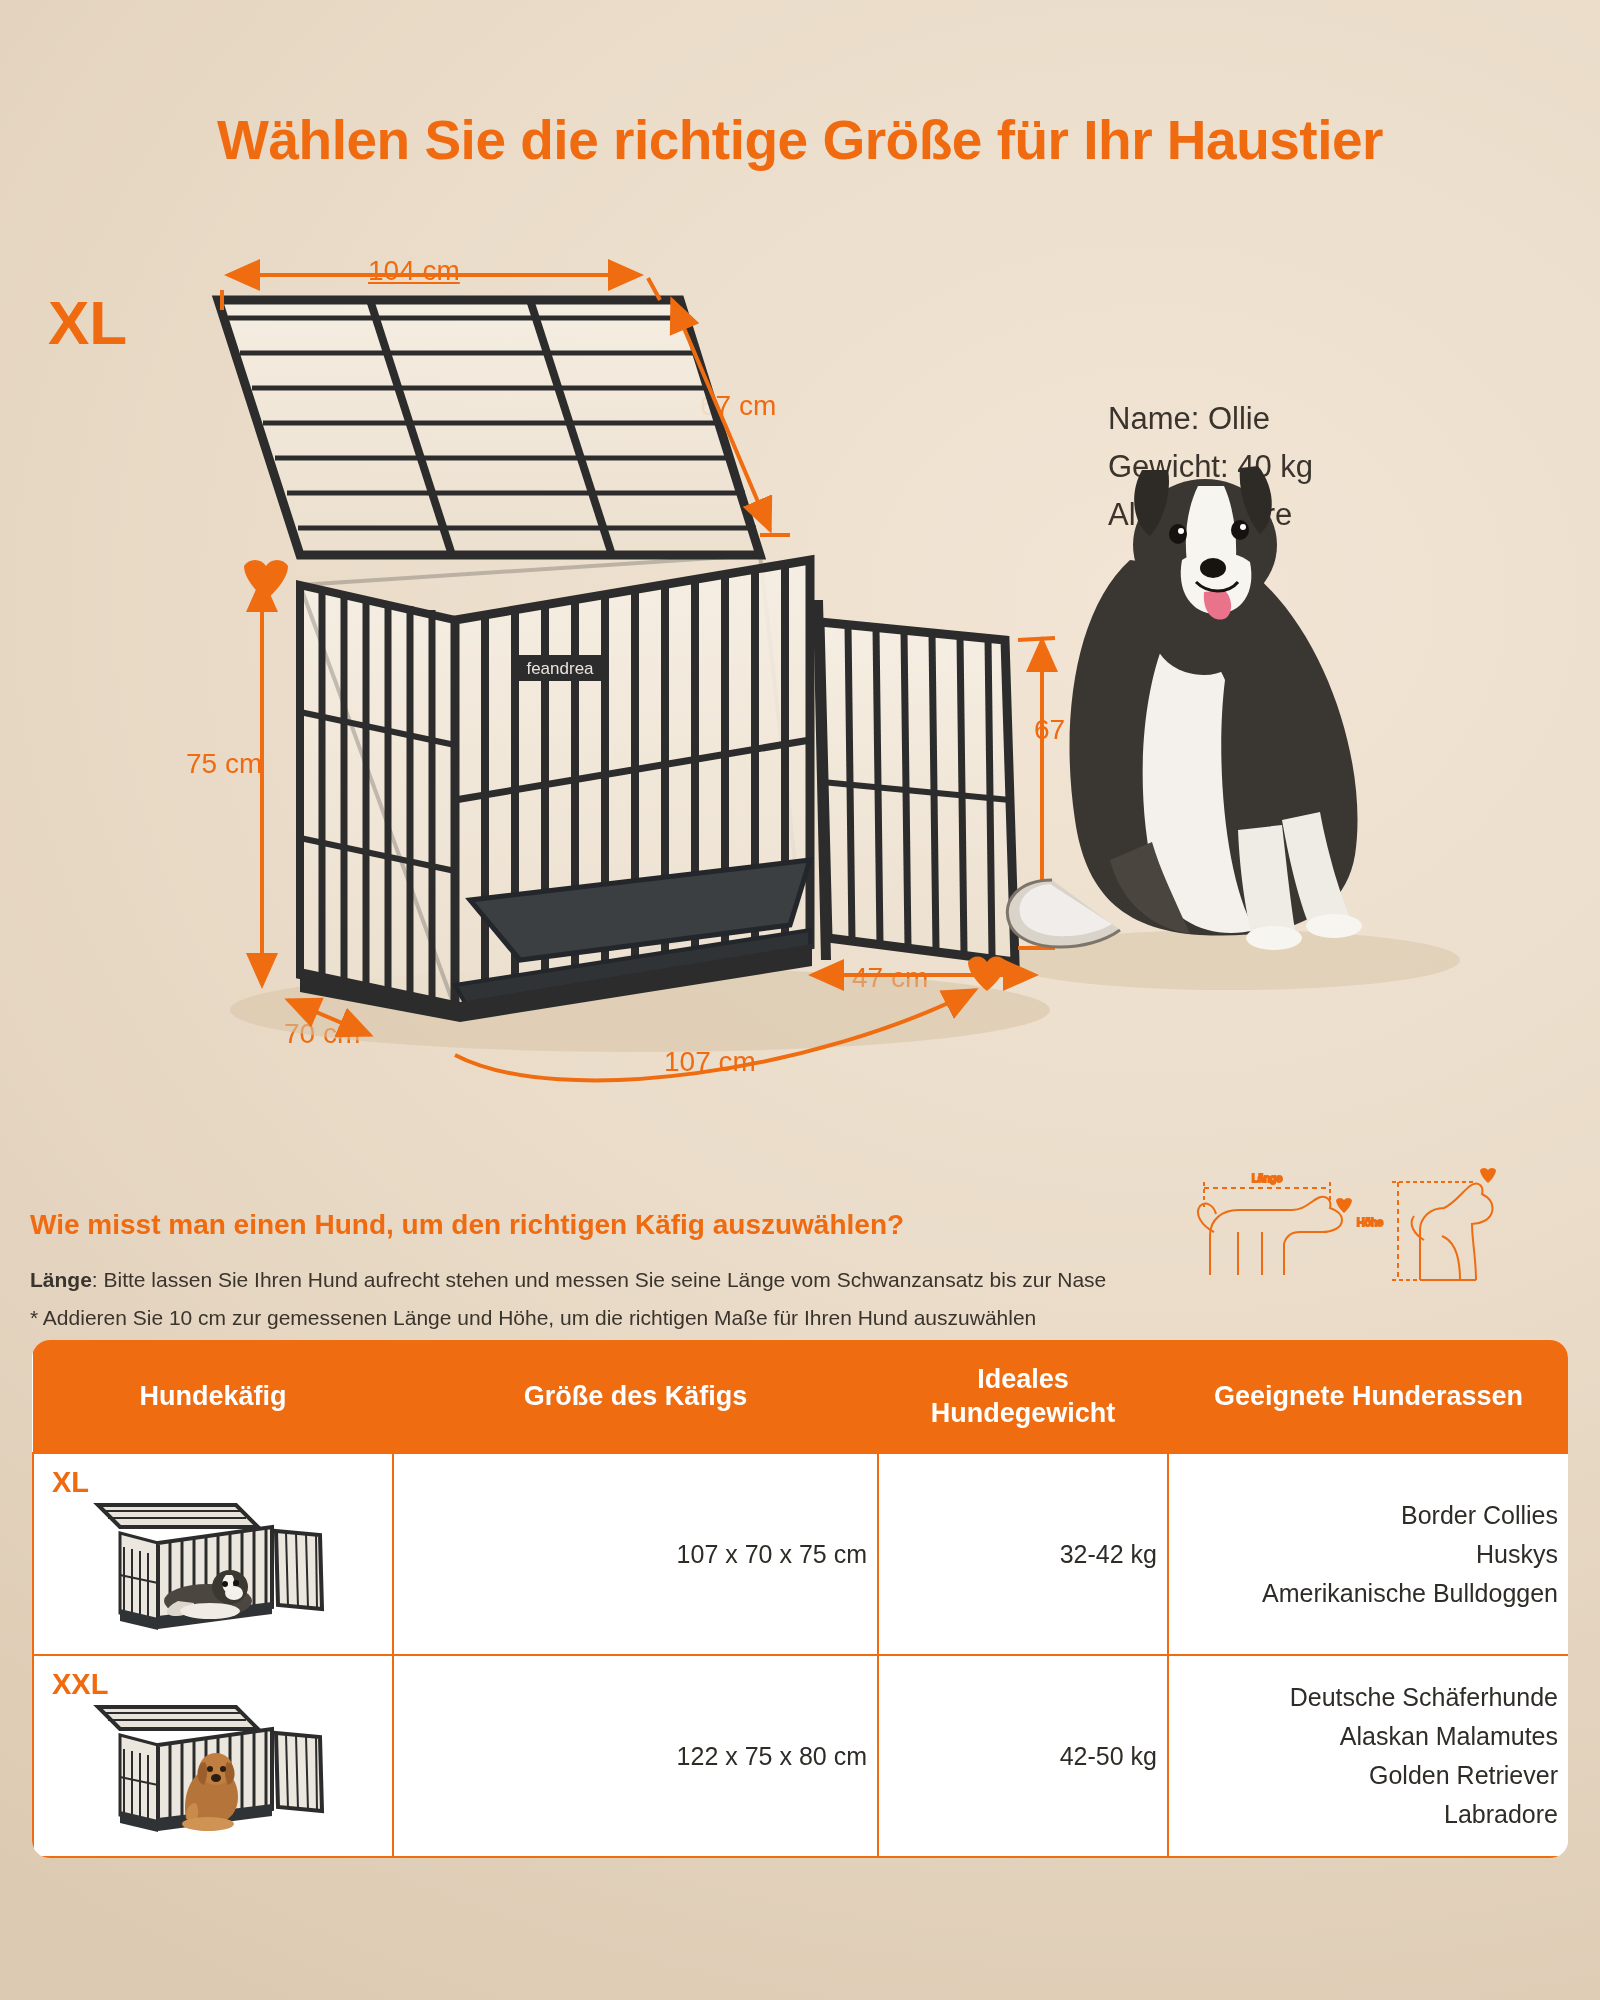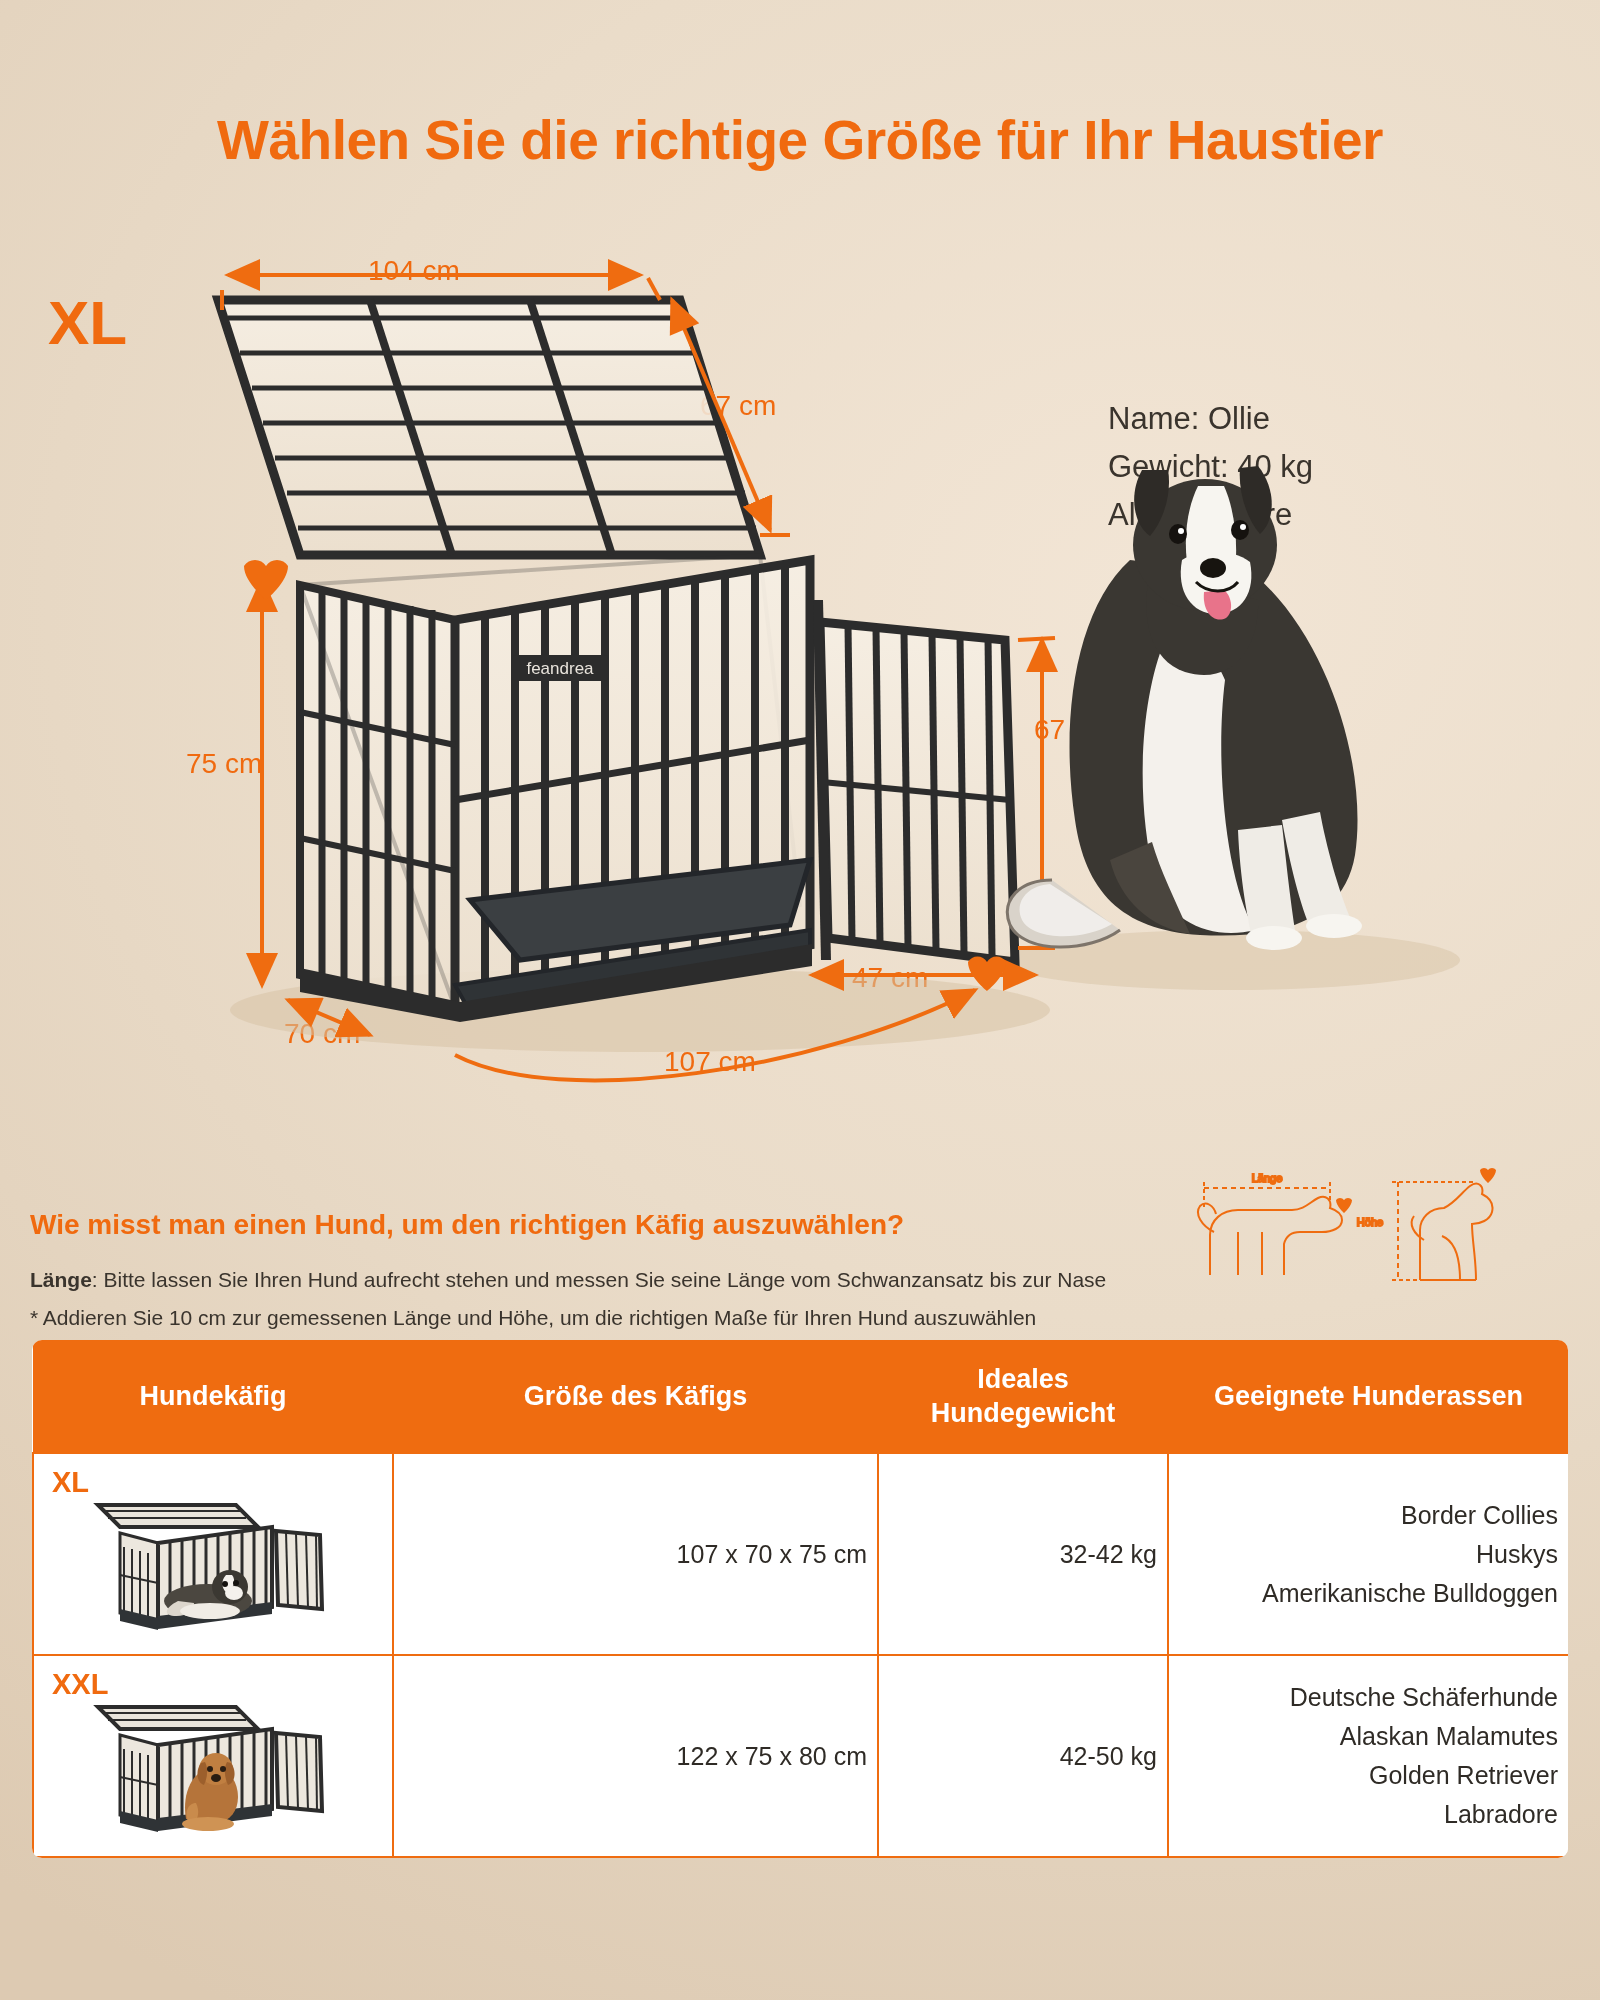--- a/index.html
+++ b/index.html
@@ -54,21 +54,21 @@
     font-size: 31px;
     line-height: 48px;
   }
   
   .dim {
     position: absolute;
     color: #f06a0f;
     font-size: 28px;
     white-space: nowrap;
   }
-  .dim-104 { top: 255px; left: 368px; }
+  .dim-104 { top: 255px; left: 368px; text-decoration: underline; }
   .dim-67a { top: 390px; left: 700px; }
   .dim-75  { top: 748px; left: 186px; }
   .dim-67b { top: 714px; left: 1034px; }
   .dim-70  { top: 1018px; left: 284px; }
   .dim-107 { top: 1046px; left: 664px; }
   .dim-47  { top: 962px; left: 852px; }
 
   svg.overlay {
     position: absolute;
     top: 0; left: 0;
@@ -104,21 +104,21 @@
     width: 400px;
     height: 180px;
   }
 
   
   .table-wrap {
     position: absolute;
     top: 1340px;
     left: 32px;
     width: 1536px;
-    border-radius: 10px;
+    border-radius: 18px;
     overflow: hidden;
     box-shadow: 0 0 0 0 rgba(0,0,0,0);
   }
   table.size-table {
     border-collapse: collapse;
     width: 1536px;
     table-layout: fixed;
     background: #ffffff;
   }
   table.size-table thead th {

